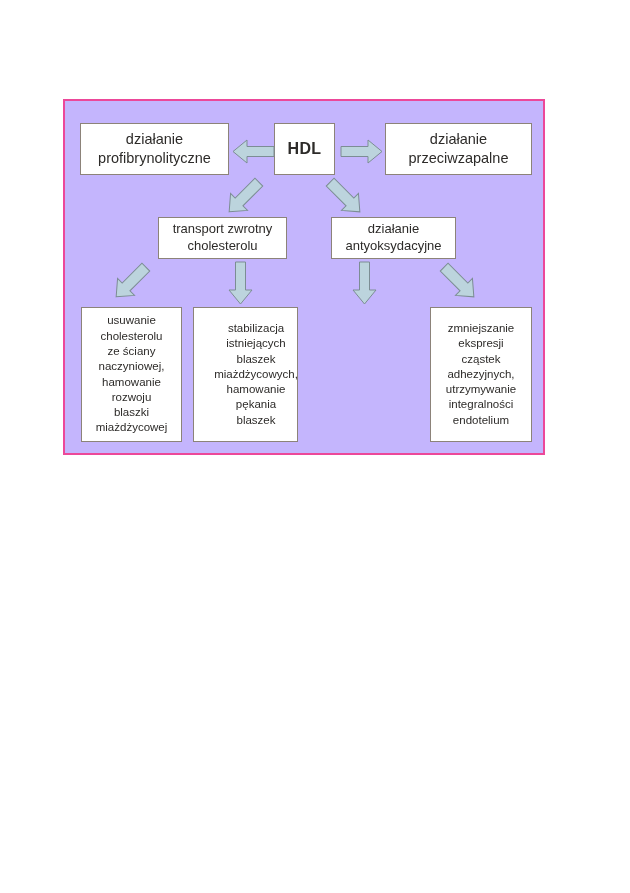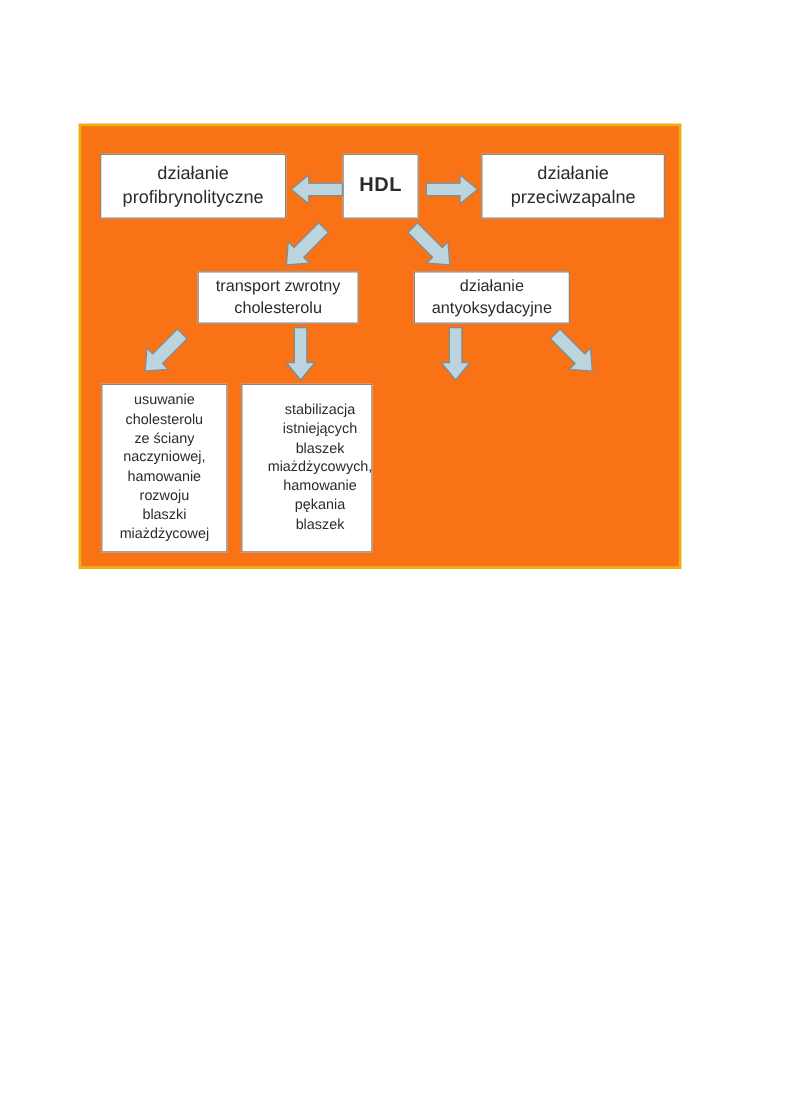--- a/index.html
+++ b/index.html
@@ -17,22 +17,22 @@
     overflow: hidden;
   }
 
   
   #diagram-frame {
     position: absolute;
     left: 63px;
     top: 99px;
     width: 482px;
     height: 356px;
-    border: 2px solid #eab308;
-    background: #f97316;
+    border: 2px solid #ec4899;
+    background: #c4b5fd;
     box-sizing: border-box;
   }
 
   
   .node {
     position: absolute;
     box-sizing: border-box;
     border: 1px solid #8c8379;
     background: #ffffff;
     display: flex;
@@ -143,20 +143,29 @@
     <span class="node-label">stabilizacja
 istniejących
 blaszek
 miażdżycowych,
 hamowanie
 pękania
 blaszek</span>
   </div>
 
 
+  <div class="node row-bot" id="node-zmniejszanie-ekspresji">
+    <span class="node-label">zmniejszanie
+ekspresji
+cząstek
+adhezyjnych,
+utrzymywanie
+integralności
+endotelium</span>
+  </div>
 
   <div class="arrow" id="arrow-hdl-to-profibrynolityczne">
     <svg width="41" height="25" viewBox="0 0 41 25" aria-hidden="true">
       <polygon class="arrow-shape" points="0,12.5 14,1 14,7.5 41,7.5 41,17.5 14,17.5 14,24"></polygon>
     </svg>
   </div>
 
   <div class="arrow" id="arrow-hdl-to-przeciwzapalne">
     <svg width="41" height="25" viewBox="0 0 41 25" aria-hidden="true">
       <polygon class="arrow-shape" points="41,12.5 27,1 27,7.5 0,7.5 0,17.5 27,17.5 27,24"></polygon>

